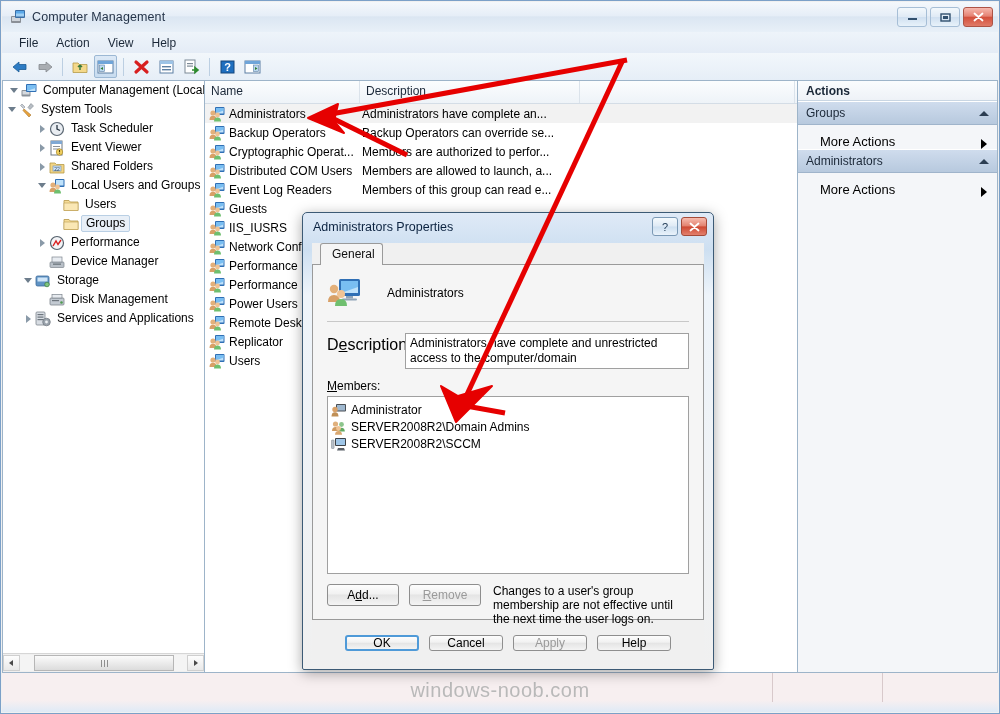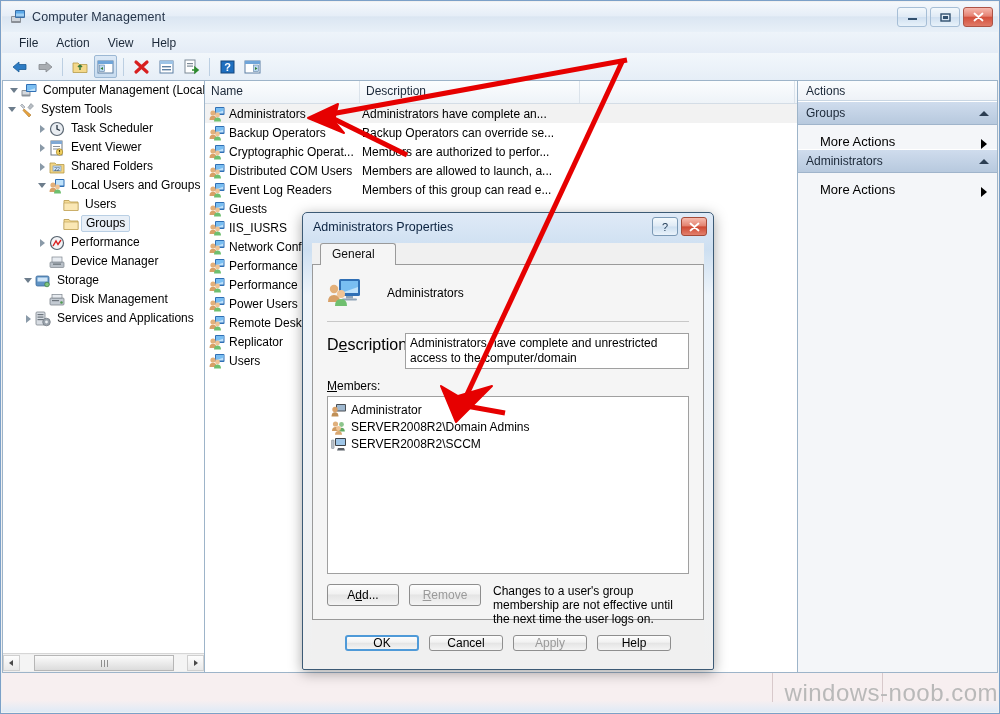--- a/index.html
+++ b/index.html
@@ -187,21 +187,21 @@
 
   
   .actions-pane {
     width: 200px; flex: 0 0 auto;
     background: #f4f6f9;
     border: 1px solid #9db4c9;
     border-left: none;
     box-sizing: border-box;
   }
   .act-title {
-    height: 20px; font-size: 12px; font-weight: normal; color: #1b2838;
+    height: 20px; font-size: 12px; font-weight: bold; color: #1b2838;
     padding: 3px 0 0 8px; box-sizing: border-box;
     background: linear-gradient(180deg,#fafcfe,#eef2f7);
     border-bottom: 1px solid #c9d6e3;
   }
   .act-group {
     height: 22px;
     background: linear-gradient(180deg,#cfdced 0%, #b7c9de 100%);
     border-top: 1px solid #fff; border-bottom: 1px solid #9fb4cb;
     display: flex; align-items: center;
     padding: 0 8px; font-size: 12px; color: #1b2838;
@@ -216,22 +216,22 @@
   .chev-right { width:0;height:0;border-style:solid;border-width:5px 0 5px 6px;border-color:transparent transparent transparent #000; }
 
   
   .statusbar {
     position: absolute; left: 1px; right: 1px; bottom: 1px; height: 39px;
     background: linear-gradient(180deg,#f7eff0 0%, #f7eff0 70%, #dfeaf6 100%);
     display: flex; align-items: center;
   }
   .watermark {
     position: absolute; left: 0; right: 0; top: 6px;
-    text-align: right;
-    font-size: 24px; color: #b9b9b9;
+    text-align: center;
+    font-size: 20px; color: #b9b9b9;
     font-family: "Liberation Sans", sans-serif;
     letter-spacing: .5px;
   }
   .sb-seg {
     position: absolute; top: 0; bottom: 10px; width: 1px; background: #d8c9cb;
   }
 
   
   .dialog {
     position: absolute; left: 302px; top: 212px; width: 412px; height: 458px;
@@ -256,21 +256,21 @@
   .dlg-cap.close {
     background: linear-gradient(180deg,#f7bbae 0%, #e38471 45%, #cf4a33 53%, #e3806d 100%);
     border-color: #a44a38; color: #fff; font-weight: bold;
   }
   .dlg-body {
     position: absolute; left: 9px; right: 9px; top: 30px; bottom: 9px;
     background: #f0f0f0;
   }
   .tabstrip { height: 22px; position: relative; }
   .tab {
-    position: absolute; left: 8px; top: 0; padding: 3px 20px 4px 11px;
+    position: absolute; left: 8px; top: 0; padding: 3px 7px 4px 11px;
     background: #f5f5f5; border: 1px solid #9a9a9a; border-bottom: none;
     border-radius: 3px 3px 0 0; font-size: 12px; color: #111;
     box-sizing: border-box; z-index: 2;
   }
   .tab-body {
     position: absolute; left: 0; right: 0; top: 21px; bottom: 40px;
     background: #f5f5f5; border: 1px solid #9a9a9a;
     box-sizing: border-box;
   }
   .grp-head { display: flex; align-items: center; padding: 12px 0 0 14px; }

